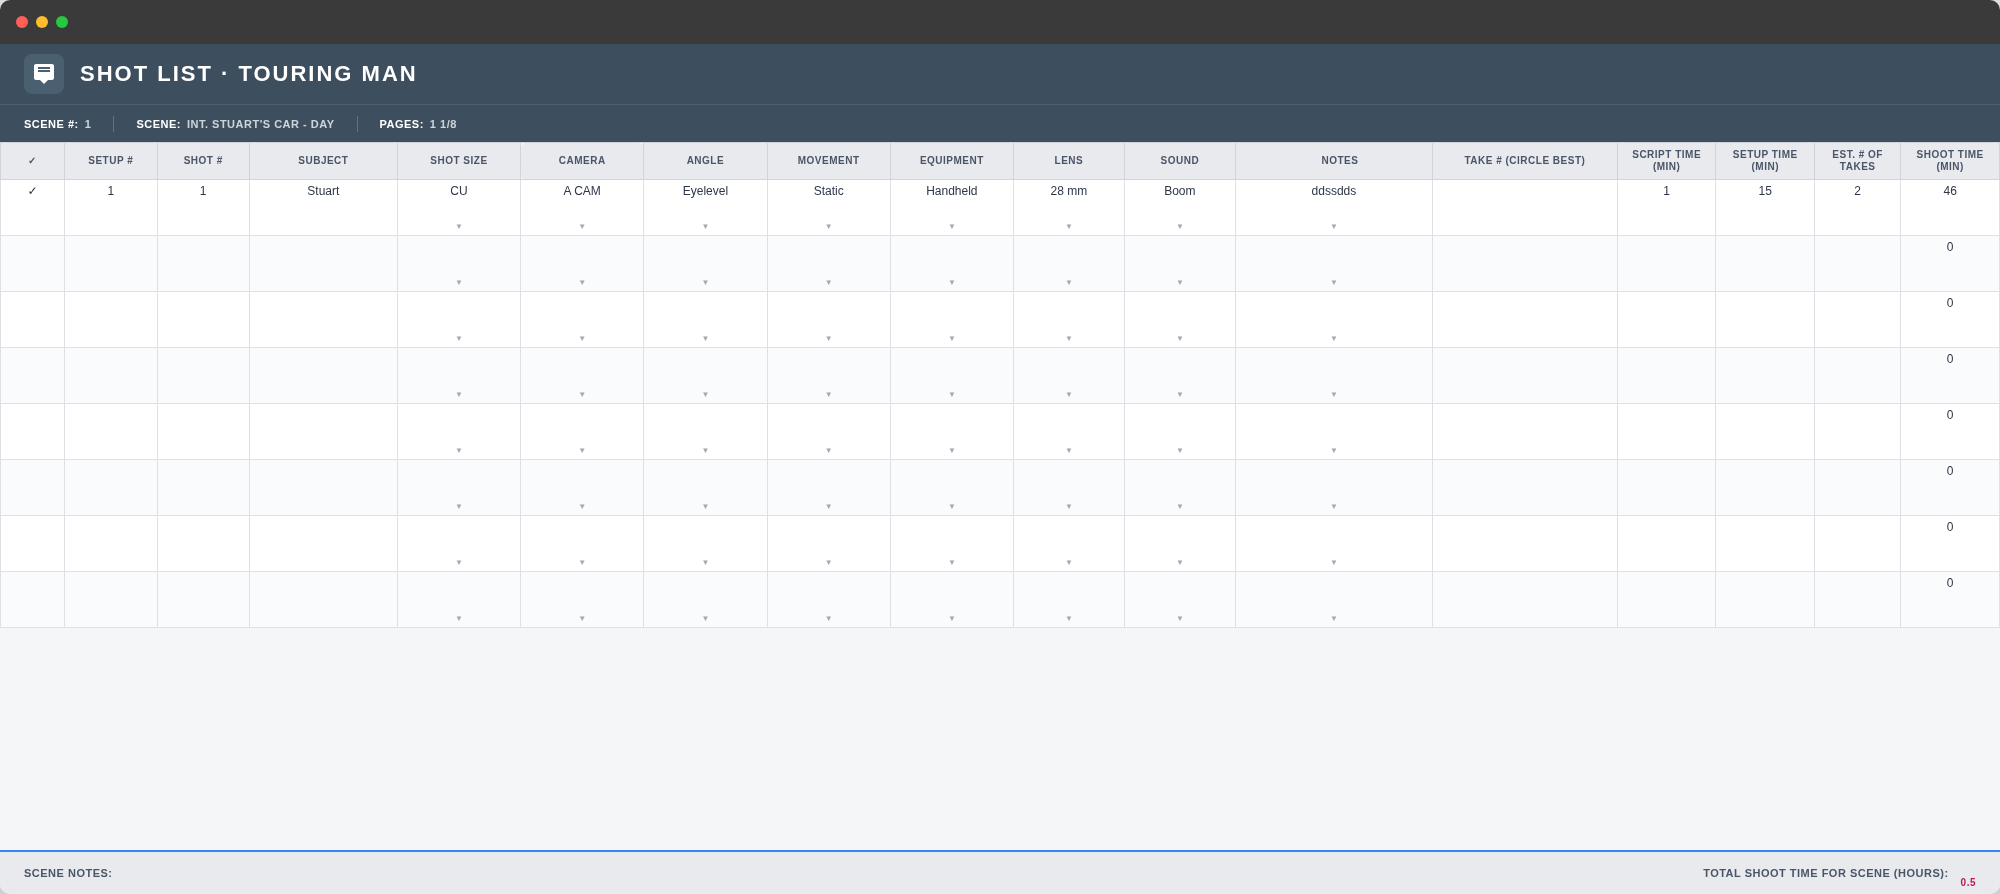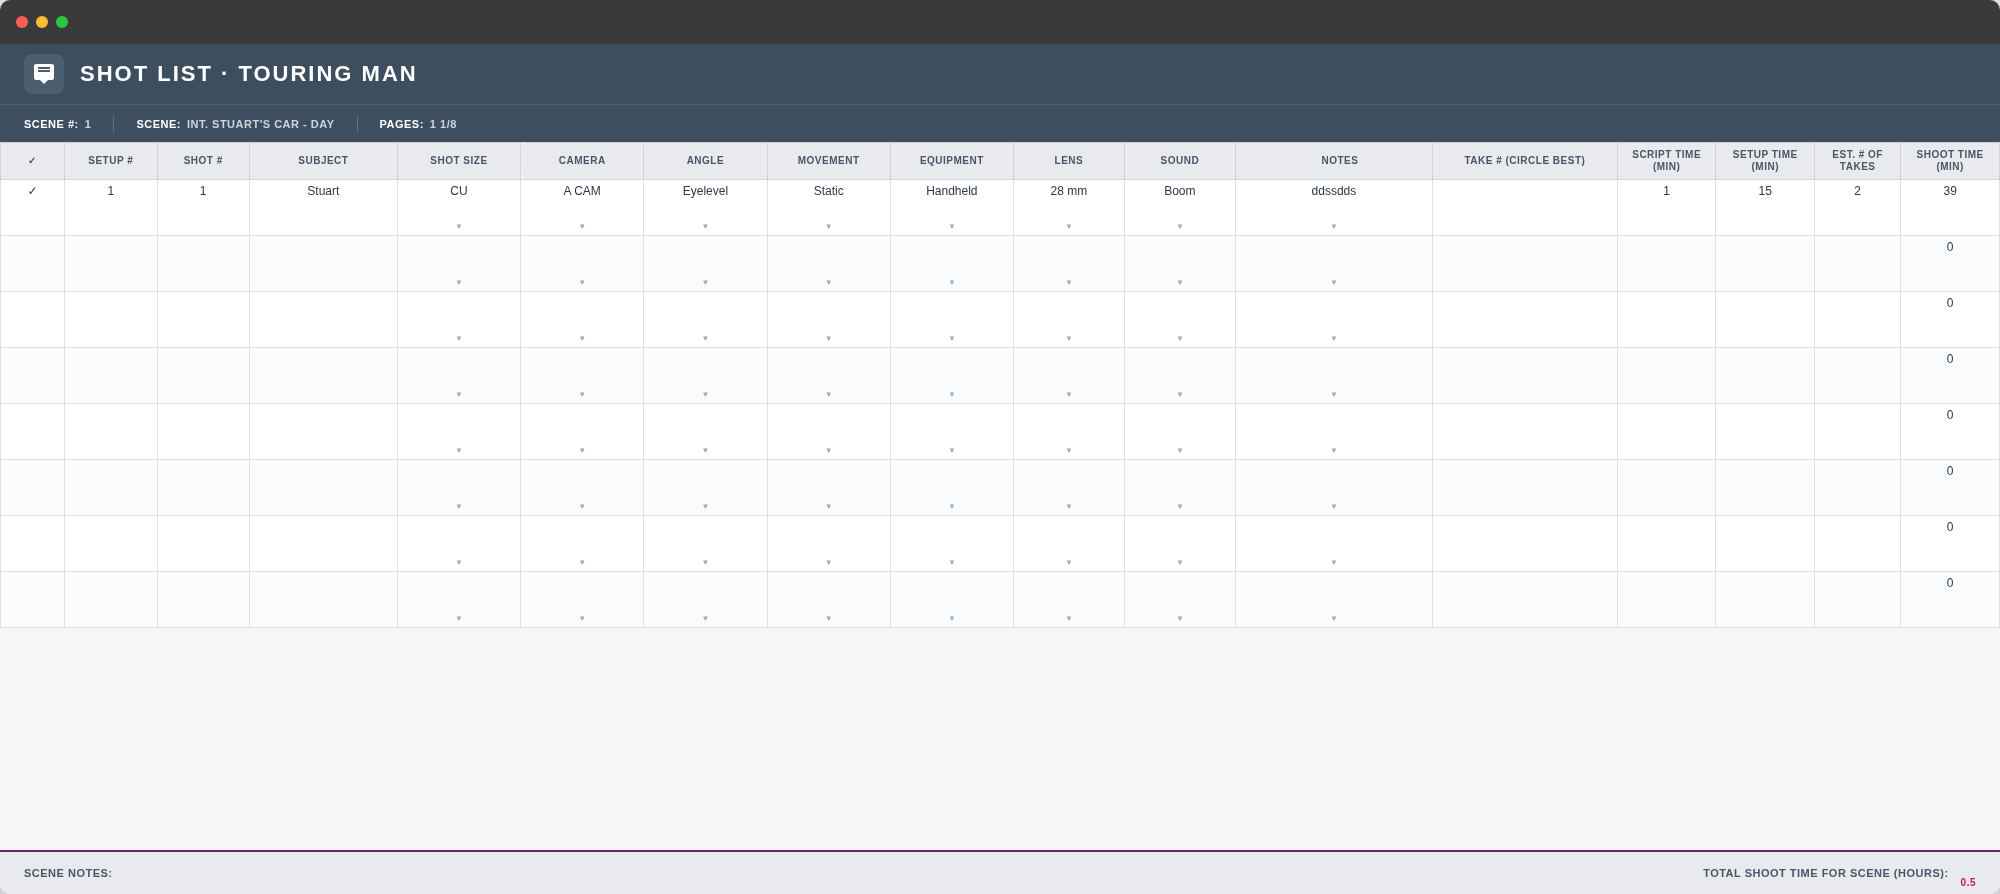--- a/index.html
+++ b/index.html
@@ -162,21 +162,21 @@
     .col-setup-time { width: 80px; }
     .col-est { width: 70px; }
     .col-shoot { width: 80px; margin-top: 48px; }
 
     .footer-bar {
       background: #e8eaed;
       height: 44px;
       display: flex;
       align-items: center;
       padding: 0 24px;
-      border-top: 2px solid #701a75;
+      border-top: 2px solid #3b82f6;
       flex-shrink: 0;
       justify-content: space-between;
     }
     .footer-left {
       font-size: 11px;
       font-weight: 800;
       color: #4a5568;
       text-transform: uppercase;
       letter-spacing: 0.5px;
     }
@@ -264,21 +264,21 @@
             <td><span class="cell-value">Eyelevel</span><span class="dropdown-arrow">▼</span></td>
             <td><span class="cell-value">Static</span><span class="dropdown-arrow">▼</span></td>
             <td><span class="cell-value">Handheld</span><span class="dropdown-arrow">▼</span></td>
             <td><span class="cell-value">28 mm</span><span class="dropdown-arrow">▼</span></td>
             <td><span class="cell-value">Boom</span><span class="dropdown-arrow">▼</span></td>
             <td><span class="cell-value">ddssdds</span><span class="dropdown-arrow">▼</span></td>
             <td></td>
             <td><span class="cell-value">1</span></td>
             <td><span class="cell-value">15</span></td>
             <td><span class="cell-value">2</span></td>
-            <td><span class="cell-value">39</span></td>
+            <td><span class="cell-value">46</span></td>
           </tr>
           <tr>
             <td></td>
             <td></td>
             <td></td>
             <td></td>
             <td>
               <span class="dropdown-arrow">▼</span>
             </td>
             <td>

